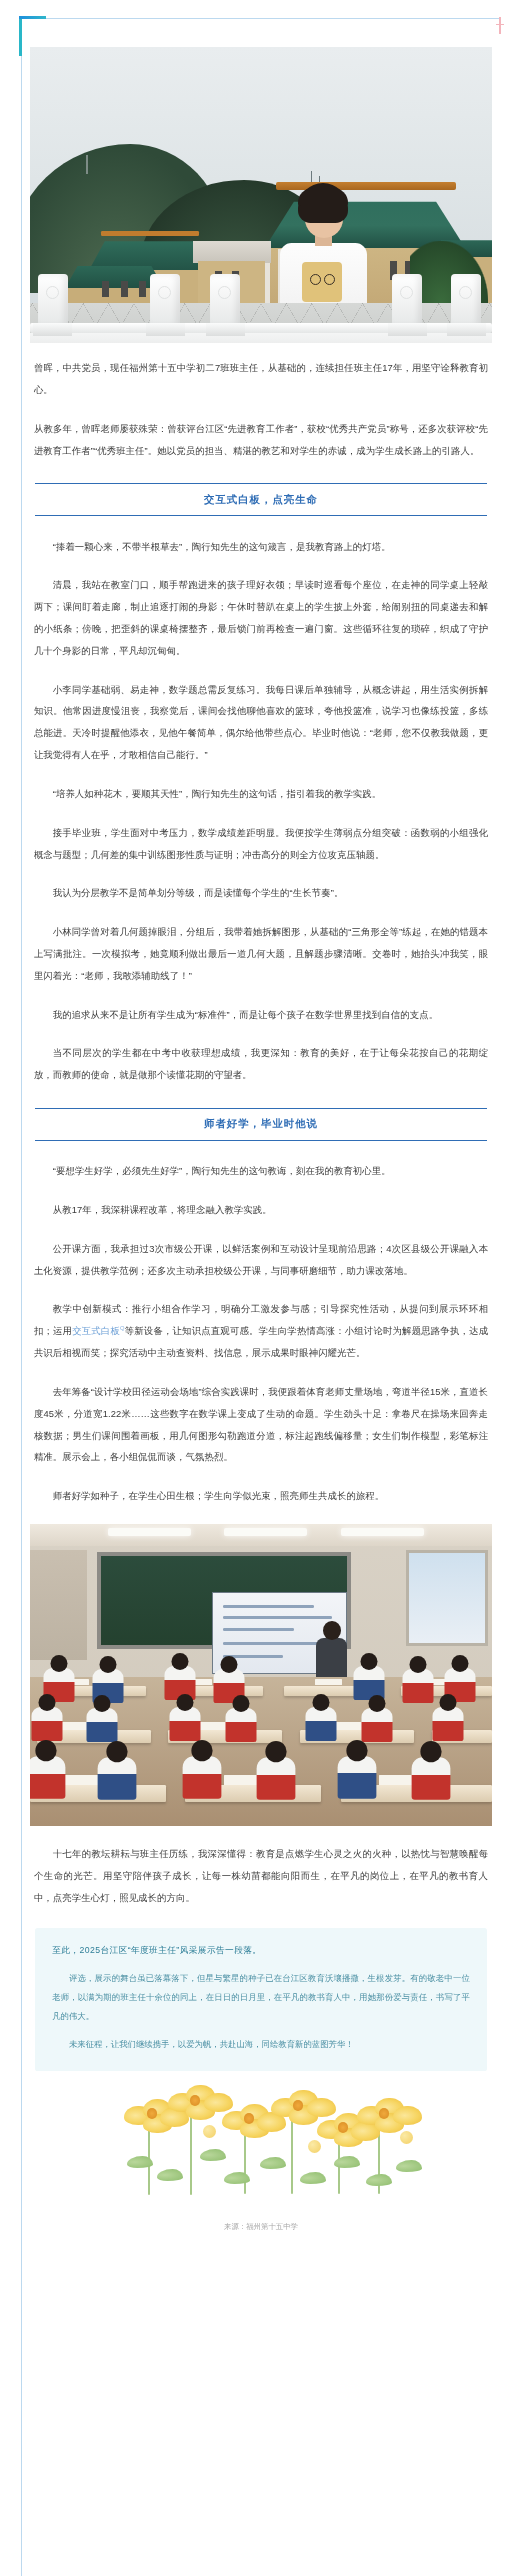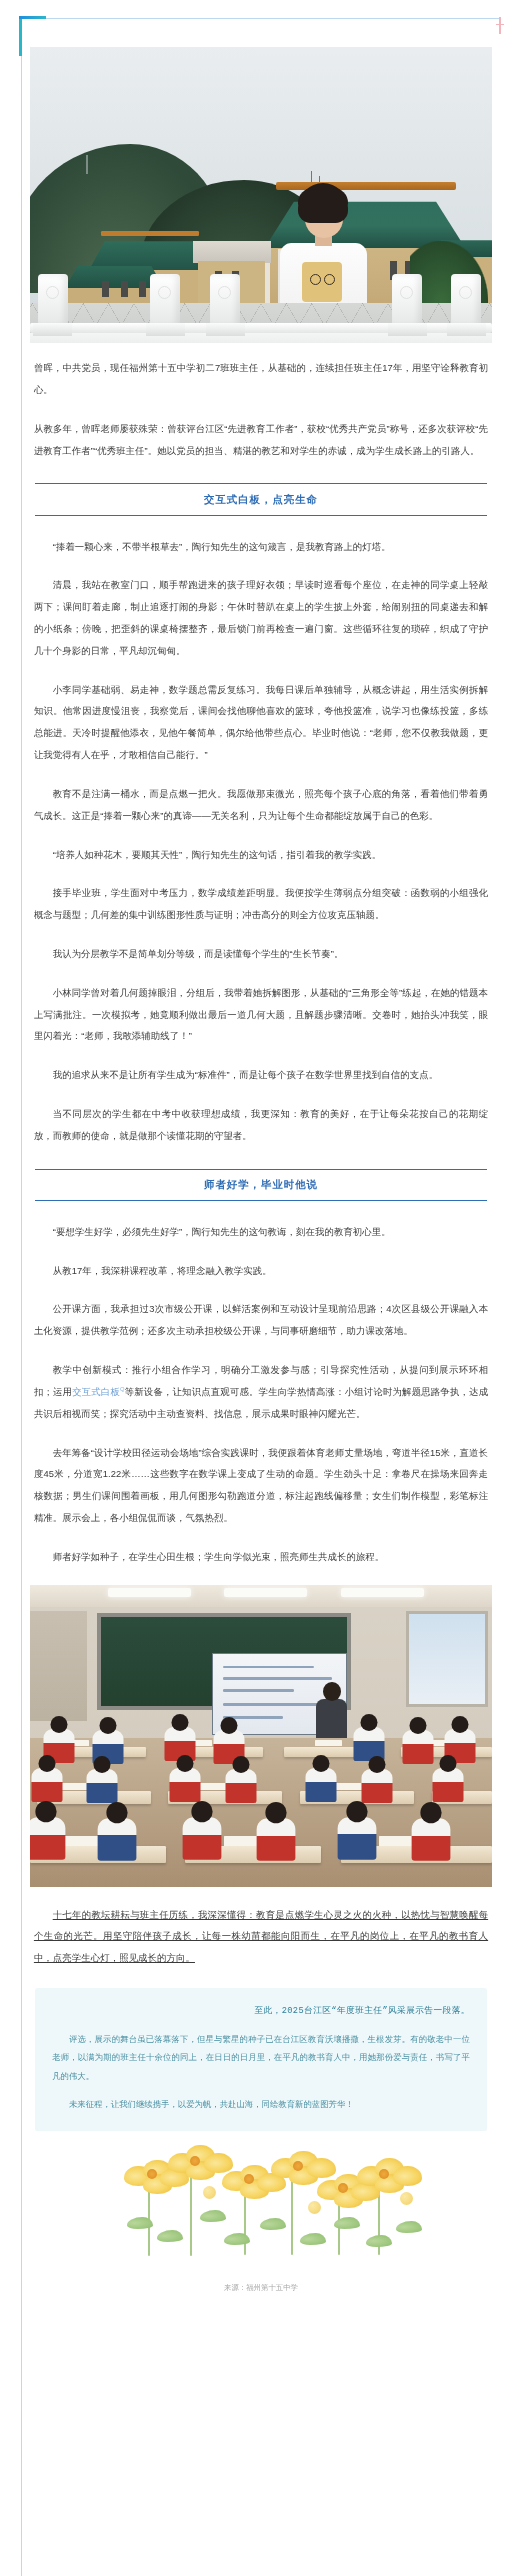--- a/index.html
+++ b/index.html
@@ -233,27 +233,26 @@
   .teacher-fig .t-body{position:absolute;left:1.3px;top:17px;width:31px;height:67px;background:#3b3f45;border-radius:7.8px 7.8px 2.6px 2.6px;}
 
   
   .closing {
     margin: 19.4px 5.2px 7.8px 5.2px;
     background: #eef8fa;
     border-radius: 2.6px;
     padding: 14.2px 17px 17px 17px;
   }
   .closing .c-title {
-    text-align: right;
+    text-align: left;
     font-size: 8.7px;
     color: #2f7f98;
     letter-spacing: 0.4px;
     margin-bottom: 10.4px;
     line-height: 1.9;
-    font-family: Liberation Mono, monospace;
   }
   .closing .c-para {
     font-size: 8.4px;
     line-height: 2.25;
     color: #4a8fa3;
     text-align: justify;
     text-indent: 2em;
     margin-bottom: 9px;
   }
   .closing .c-para.last { margin-bottom: 0; }
@@ -377,21 +376,20 @@
 
     <p class="para para-top">曾晖，中共党员，现任福州第十五中学初二7班班主任，从基础的，连续担任班主任17年，用坚守诠释教育初心。</p>
     <p class="para">从教多年，曾晖老师屡获殊荣：曾获评台江区“先进教育工作者”，获校“优秀共产党员”称号，还多次获评校“先进教育工作者”“优秀班主任”。她以党员的担当、精湛的教艺和对学生的赤诚，成为学生成长路上的引路人。</p>
 
     <div class="section-head">
       <span>交互式白板，点亮生命</span>
     </div>
     <p class="para" style="text-indent:2em">“捧着一颗心来，不带半根草去”，陶行知先生的这句箴言，是我教育路上的灯塔。</p>
     <p class="para indent">清晨，我站在教室门口，顺手帮跑进来的孩子理好衣领；早读时巡看每个座位，在走神的同学桌上轻敲两下；课间盯着走廊，制止追逐打闹的身影；午休时替趴在桌上的学生披上外套，给闹别扭的同桌递去和解的小纸条；傍晚，把歪斜的课桌椅摆整齐，最后锁门前再检查一遍门窗。这些循环往复的琐碎，织成了守护几十个身影的日常，平凡却沉甸甸。</p>
     <p class="para indent">小李同学基础弱、易走神，数学题总需反复练习。我每日课后单独辅导，从概念讲起，用生活实例拆解知识。他常因进度慢沮丧，我察觉后，课间会找他聊他喜欢的篮球，夸他投篮准，说学习也像练投篮，多练总能进。天冷时提醒他添衣，见他午餐简单，偶尔给他带些点心。毕业时他说：“老师，您不仅教我做题，更让我觉得有人在乎，才敢相信自己能行。”</p>
-    <p class="para indent">教育不是注满一桶水，而是点燃一把火。我愿做那束微光，照亮每个孩子心底的角落，看着他们带着勇气成长。这正是“捧着一颗心来”的真谛——无关名利，只为让每个生命都能绽放属于自己的色彩。</p>
 
     <p class="para" style="text-indent:2em">“培养人如种花木，要顺其天性”，陶行知先生的这句话，指引着我的教学实践。</p>
     <p class="para indent">接手毕业班，学生面对中考压力，数学成绩差距明显。我便按学生薄弱点分组突破：函数弱的小组强化概念与题型；几何差的集中训练图形性质与证明；冲击高分的则全方位攻克压轴题。</p>
     <p class="para indent">我认为分层教学不是简单划分等级，而是读懂每个学生的“生长节奏”。</p>
     <p class="para indent">小林同学曾对着几何题掉眼泪，分组后，我带着她拆解图形，从基础的“三角形全等”练起，在她的错题本上写满批注。一次模拟考，她竟顺利做出最后一道几何大题，且解题步骤清晰。交卷时，她抬头冲我笑，眼里闪着光：“老师，我敢添辅助线了！”</p>
     <p class="para indent">我的追求从来不是让所有学生成为“标准件”，而是让每个孩子在数学世界里找到自信的支点。</p>
     <p class="para indent">当不同层次的学生都在中考中收获理想成绩，我更深知：教育的美好，在于让每朵花按自己的花期绽放，而教师的使命，就是做那个读懂花期的守望者。</p>
 
     <div class="section-head">
       <span>师者好学，毕业时他说</span>
@@ -528,21 +526,21 @@
       <div class="stu blue" style="left:327px;top:216px;transform:scale(1.25);transform-origin:top left;">
           <div class="body"></div>
           <div class="head"></div>
         </div>
       <div class="stu red" style="left:401px;top:217px;transform:scale(1.25);transform-origin:top left;">
           <div class="body"></div>
           <div class="head"></div>
         </div>
     </div>
 
-    <p class="para indent" style="margin-top:14.2px;text-decoration:underline;">十七年的教坛耕耘与班主任历练，我深深懂得：教育是点燃学生心灵之火的火种，以热忱与智慧唤醒每个生命的光芒。用坚守陪伴孩子成长，让每一株幼苗都能向阳而生，在平凡的岗位上，在平凡的教书育人中，点亮学生心灯，照见成长的方向。</p>
+    <p class="para indent" style="margin-top:14.2px;">十七年的教坛耕耘与班主任历练，我深深懂得：教育是点燃学生心灵之火的火种，以热忱与智慧唤醒每个生命的光芒。用坚守陪伴孩子成长，让每一株幼苗都能向阳而生，在平凡的岗位上，在平凡的教书育人中，点亮学生心灯，照见成长的方向。</p>
 
     <div class="closing">
       <div class="c-title">至此，2025台江区“年度班主任”风采展示告一段落。</div>
       <div class="c-para">评选，展示的舞台虽已落幕落下，但星与繁星的种子已在台江区教育沃壤播撒，生根发芽。有的敬老中一位老师，以满为期的班主任十余位的同上，在日日的日月里，在平凡的教书育人中，用她那份爱与责任，书写了平凡的伟大。</div>
       <div class="c-para last">未来征程，让我们继续携手，以爱为帆，共赴山海，同绘教育新的蓝图芳华！</div>
     </div>
 
     <div class="flowers">
       <div class="stem" style="left:118px;top:39px;height:78px;"></div>
       <div class="stem" style="left:160px;top:26px;height:91px;"></div>

